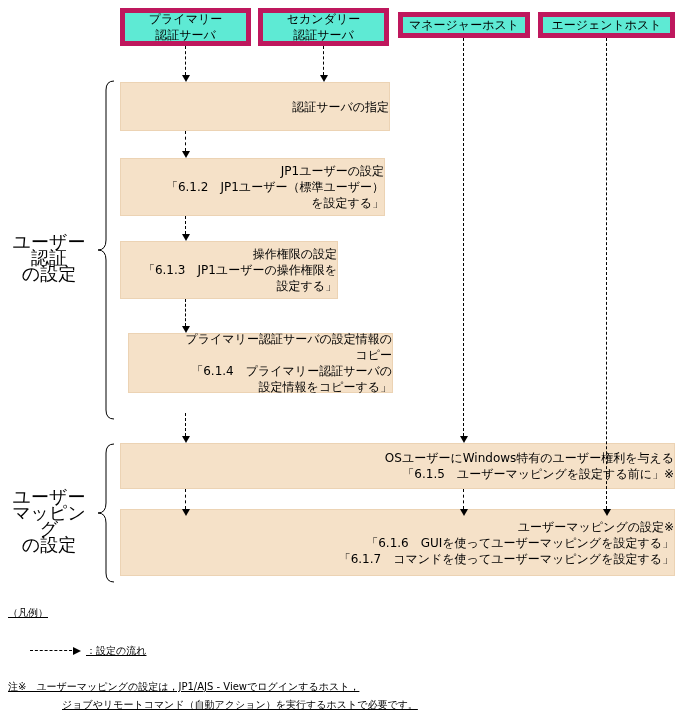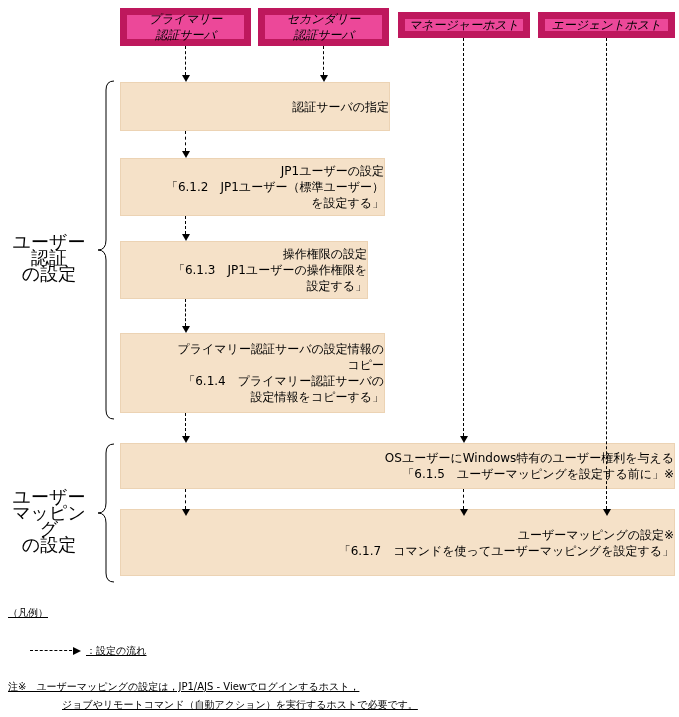--- a/index.html
+++ b/index.html
@@ -2,23 +2,23 @@
 <html style="--step-fill: #f5e1c8;"><head>
 <meta charset="utf-8">
 <title>Setup Flow Diagram</title>
 <style>
   html,body { margin:0; padding:0; background:#fff; }
   .canvas {
     position:relative; width:679px; height:717px; background:#fff; color:#000;
     font-family:"DejaVu Sans","Liberation Sans",sans-serif; overflow:hidden;
   }
   .hbox {
-    position:absolute; background:#ec4899; border:7px solid #be185d; box-sizing:border-box;
+    position:absolute; background:#5eead4; border:5px solid #be185d; box-sizing:border-box;
     display:flex; flex-direction:column; align-items:center; justify-content:center;
-    font-size:12px; line-height:16px; text-align:center; z-index:1;font-style:italic;
+    font-size:12px; line-height:16px; text-align:center; z-index:1;
   }
   .step {
     position:absolute; background:var(--step-fill,#f5e1c8); box-sizing:border-box;
     border:1px solid #ecd3b4;
     display:flex; flex-direction:column; align-items:flex-end; justify-content:center;
     font-size:12px; line-height:16px; text-align:center; z-index:1;
   }
   .va { position:absolute; width:0; border-left:1px dashed #000; z-index:2; }
   .va::after {
     content:""; position:absolute; bottom:-7px; left:-4px; width:0; height:0;
@@ -71,37 +71,38 @@
   </div>
 
   <div class="step" style="left:120px;top:82px;width:270px;height:49px">
     <div>認証サーバの指定</div>
   </div>
   <div class="step" style="left:120px;top:158px;width:265px;height:58px">
     <div>JP1ユーザーの設定</div>
     <div>「6.1.2　JP1ユーザー（標準ユーザー）</div>
     <div>を設定する」</div>
   </div>
-  <div class="step" style="left:120px;top:241px;width:248px;height:58px">
+  <div class="step" style="left:120px;top:241px;width:218px;height:58px">
     <div>操作権限の設定</div>
     <div>「6.1.3　JP1ユーザーの操作権限を</div>
     <div>設定する」</div>
   </div>
-  <div class="step" style="left:120px;top:333px;width:265px;height:80px">
+  <div class="step" style="left:128px;top:333px;width:265px;height:60px">
     <div>プライマリー認証サーバの設定情報の</div>
     <div>コピー</div>
     <div>「6.1.4　プライマリー認証サーバの</div>
     <div>設定情報をコピーする」</div>
   </div>
   <div class="step" style="left:120px;top:443px;width:555px;height:46px">
     <div>OSユーザーにWindows特有のユーザー権利を与える</div>
     <div>「6.1.5　ユーザーマッピングを設定する前に」※</div>
   </div>
   <div class="step" style="left:120px;top:509px;width:555px;height:67px">
     <div>ユーザーマッピングの設定※</div>
+    <div>「6.1.6　GUIを使ってユーザーマッピングを設定する」</div>
     <div>「6.1.7　コマンドを使ってユーザーマッピングを設定する」</div>
   </div>
 
   <div class="va" style="left:185px;top:46px;height:29px"></div>
   <div class="va" style="left:323px;top:46px;height:29px"></div>
   <div class="va" style="left:463px;top:38px;height:398px"></div>
   <div class="va" style="left:606px;top:38px;height:471px;z-index:3"></div>
 
   <div class="va" style="left:185px;top:131px;height:20px"></div>
   <div class="va" style="left:185px;top:216px;height:18px"></div>

